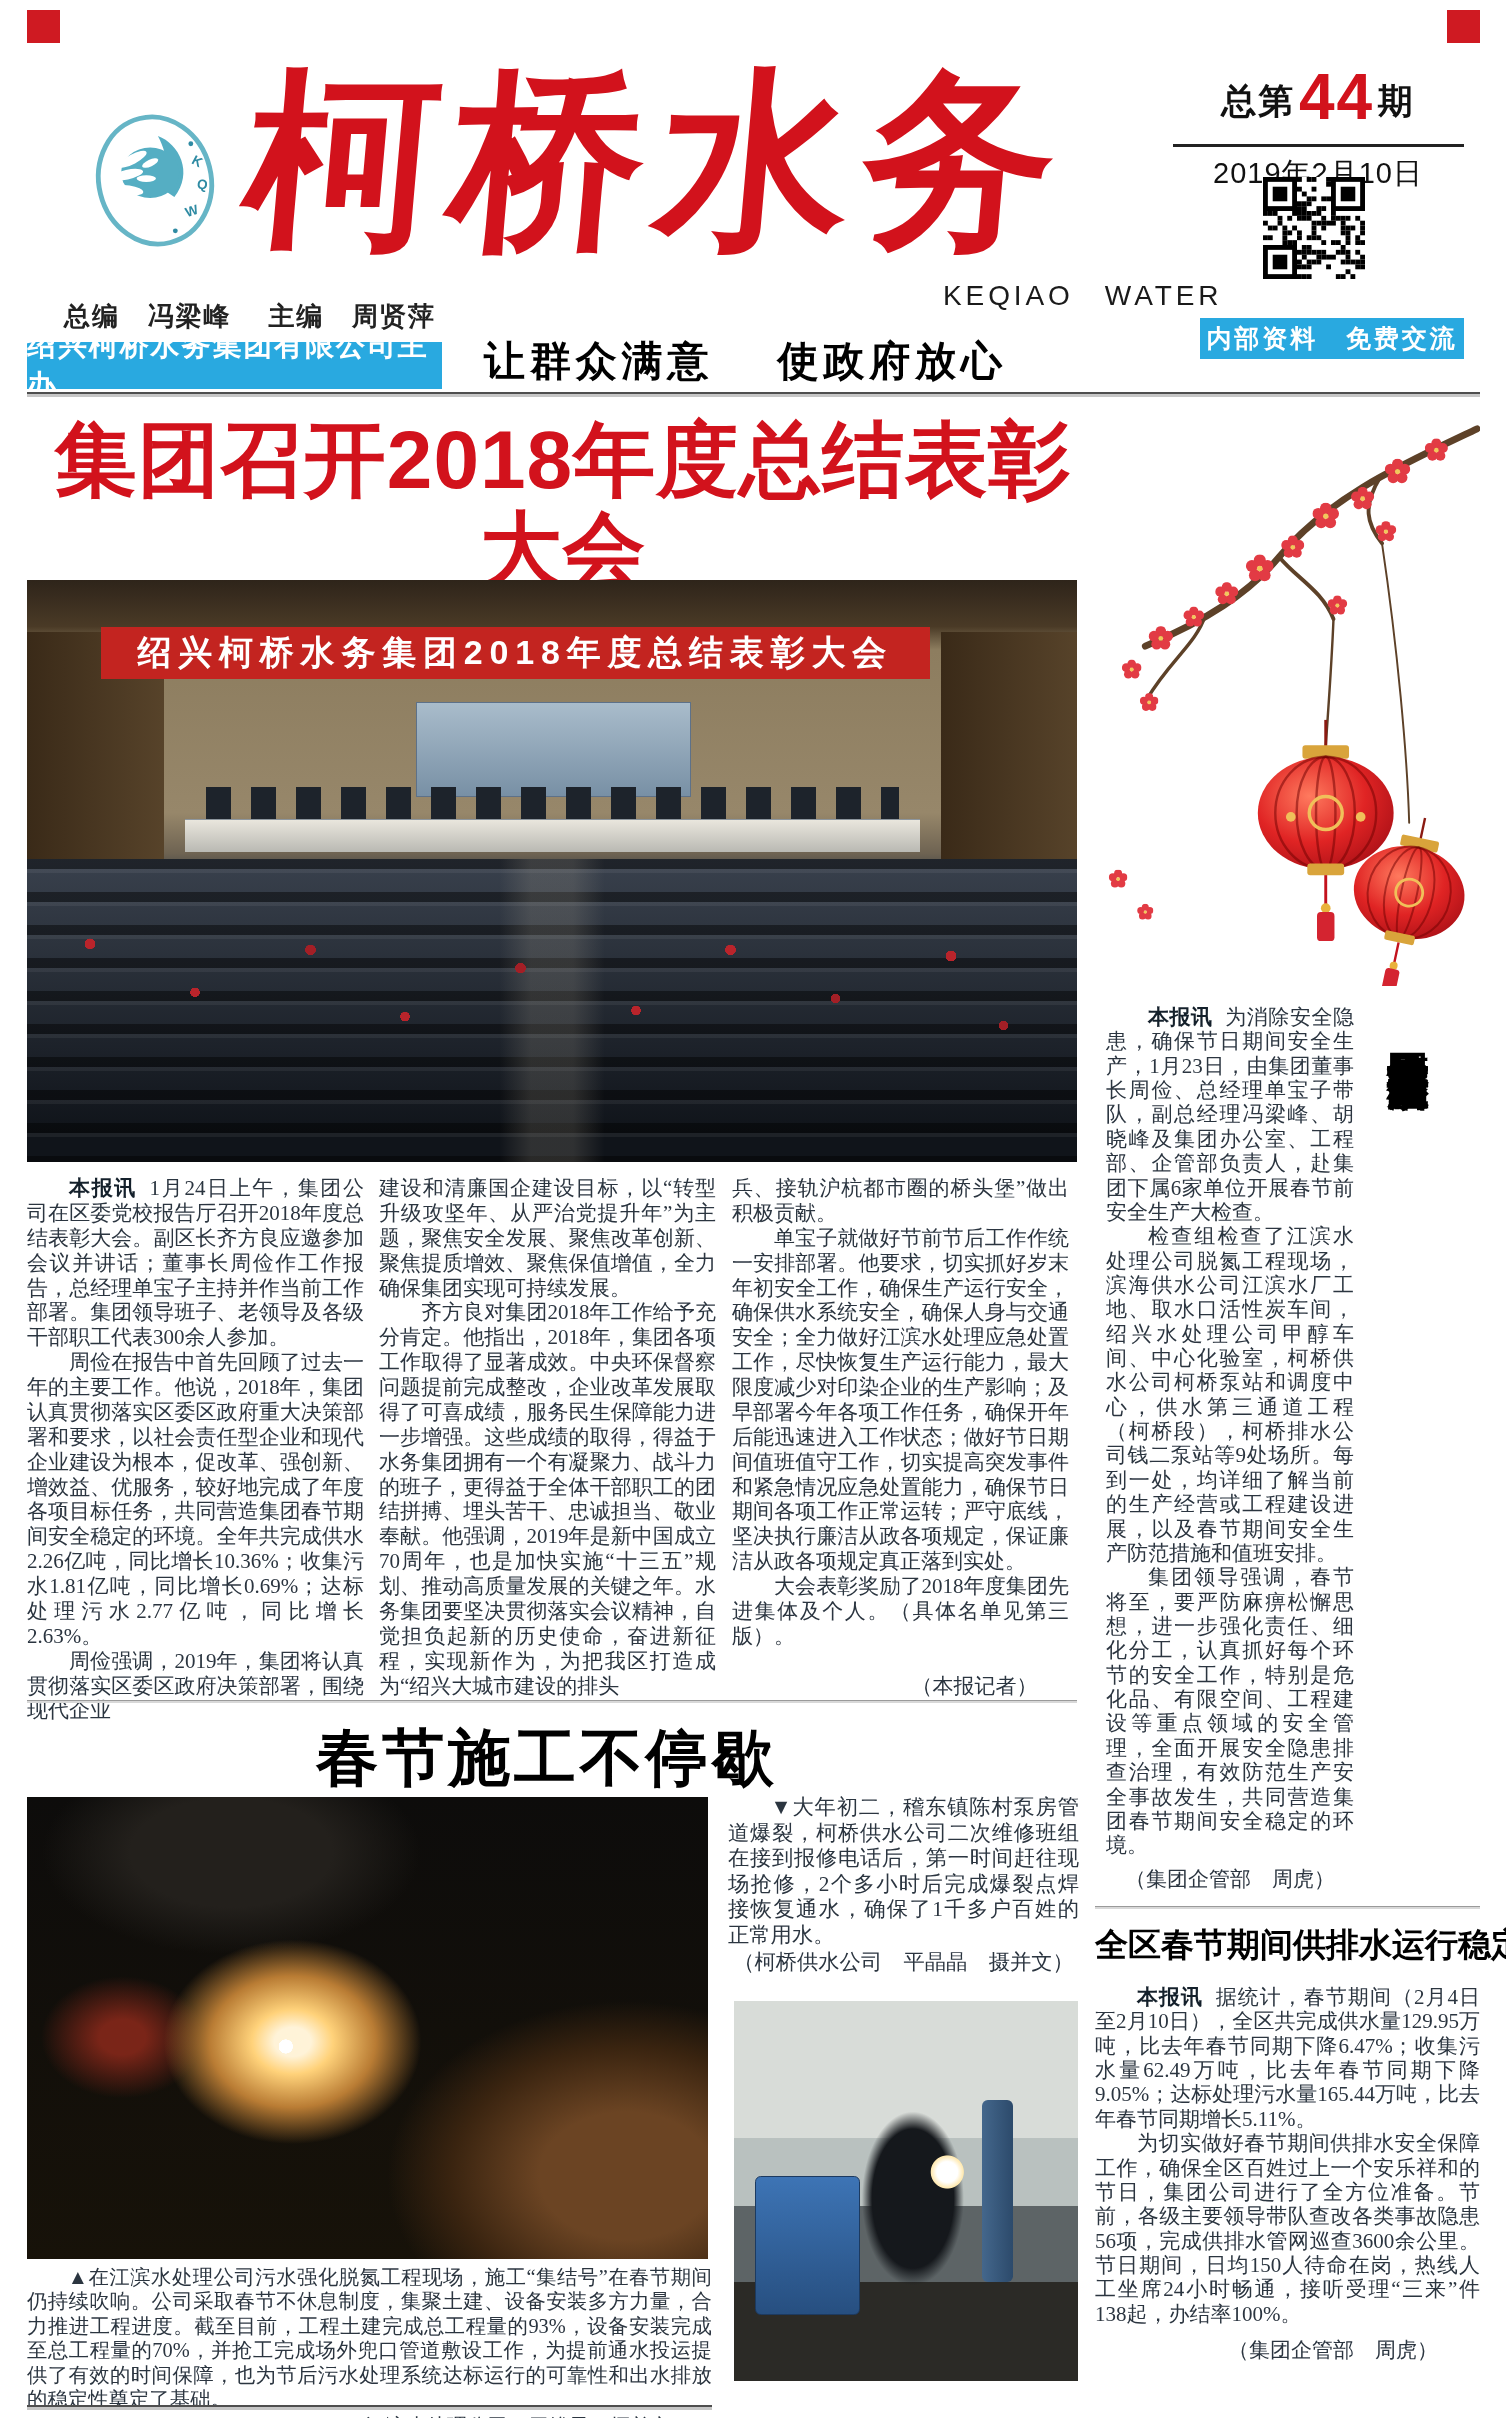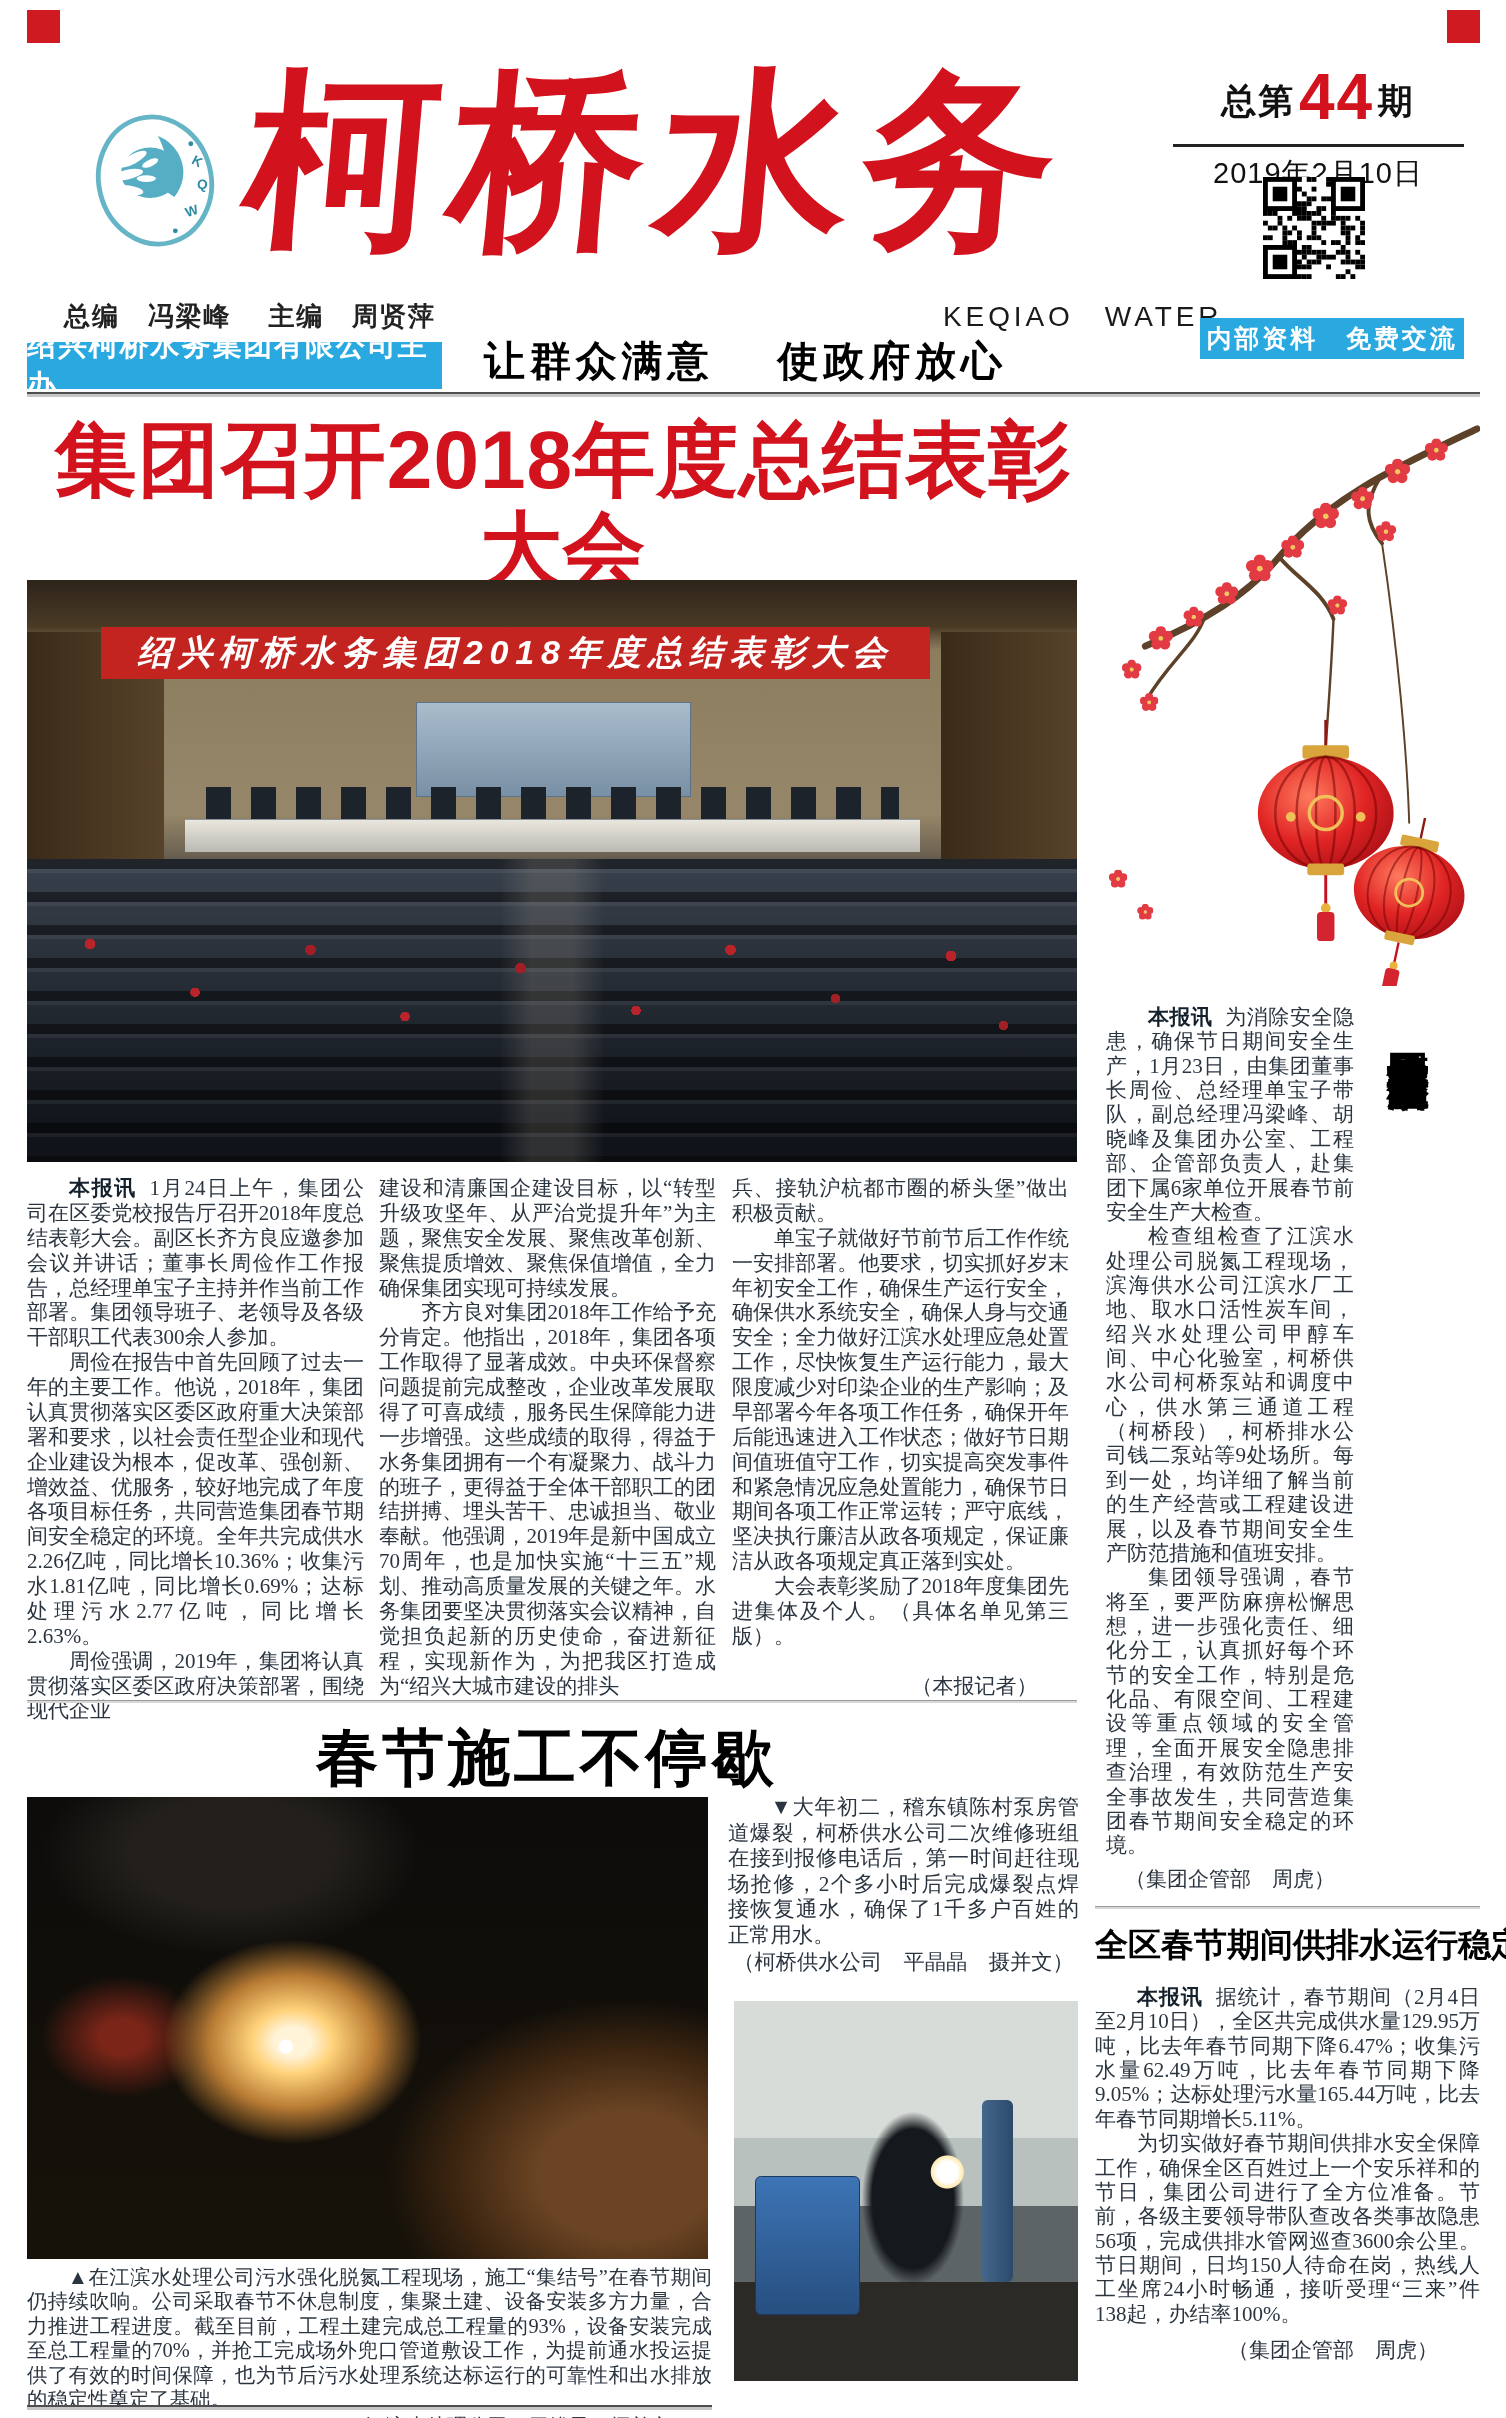--- a/index.html
+++ b/index.html
@@ -13,39 +13,39 @@
 
   
   #masthead{left:231px;top:37px;width:854px;height:252px;display:flex;align-items:center;justify-content:center;
             font-size:192px;font-weight:900;color:#d2121c;letter-spacing:13.6px;transform:skewX(-5deg);line-height:1;}
   #issue-box{left:1153px;top:60px;width:330px;text-align:center;}
   #issue-line{font-size:35px;font-weight:700;color:#111;letter-spacing:1.9px;}
   #issue-line .num{font-size:64px;color:#d2121c;font-weight:700;vertical-align:-5.8px;padding:0 3.9px;}
   #issue-rule{margin:9.7px auto 7.8px auto;width:291px;height:2.9px;background:#222;}
   #issue-date{font-size:29px;color:#111;letter-spacing:1px;}
   #qr{left:1263px;top:177px;width:102px;height:102px;}
-  #masthead-en{left:943px;top:301px;font-size:28px;font-weight:500;color:#1a1a1a;letter-spacing:3.9px;word-spacing:19.4px;}
+  #masthead-en{left:943px;top:280px;font-size:28px;font-weight:500;color:#1a1a1a;letter-spacing:3.9px;word-spacing:19.4px;}
   #editors{left:64px;top:299px;font-size:26px;font-weight:600;color:#222;letter-spacing:1.9px;}
   .cyanbox{background:#29a9e0;color:#fff;display:flex;align-items:center;justify-content:center;font-weight:700;}
   #internal{left:1200px;top:318px;width:264px;height:41px;font-size:25px;letter-spacing:2.9px;}
   #pubbanner{left:27px;top:342px;width:415px;height:47px;font-size:29px;letter-spacing:1.9px;}
   #slogan{left:474px;top:334px;width:543px;display:flex;gap:64px;font-size:41px;font-weight:900;color:#000;letter-spacing:4.9px;justify-content:center;}
   .bigrule{height:4.9px;background:#4e4e4e;}
   .bigrule::after{content:"";display:block;height:2.9px;background:#c6c6c6;margin-top:1.9px;}
   #header-rule{left:27px;top:392px;width:1453px;}
 
   
   #lead-headline{left:39px;top:415px;width:1048px;text-align:center;font-size:82px;font-weight:900;color:#d2121c;
                  letter-spacing:1px;line-height:1.1;}
   #lead-subhead{left:39px;top:526px;width:1048px;text-align:center;font-size:36px;font-weight:700;color:#000;letter-spacing:1px;}
 
   
   #meeting-photo{left:27px;top:580px;width:1050px;height:582px;overflow:hidden;
      background:
-       linear-gradient(180deg,#2e241a 0%,#4a3a26 8%,#8d7d5f 12%,#97876a 40%,#6e6352 47%,#2e353f 52%,#262d37 60%,#161b22 100%); font-style: italic;}
+       linear-gradient(180deg,#2e241a 0%,#4a3a26 8%,#8d7d5f 12%,#97876a 40%,#6e6352 47%,#2e353f 52%,#262d37 60%,#161b22 100%);}
   .mp-wood{top:9%;height:40%;width:13%;background:linear-gradient(90deg,#3a2a18,#57432a);}
   #mp-banner{left:7%;top:8%;width:79%;height:9%;background:#c32420;color:#fff;display:flex;align-items:center;justify-content:center;
              font-size:34px;font-weight:700;letter-spacing:6.8px;font-family:"Liberation Sans",sans-serif;}
   #mp-screen{left:37%;top:21%;width:26%;height:16%;background:linear-gradient(180deg,#a9bccb,#7890a5);border:1.9px solid #5d7189;}
   #mp-stage-people{left:17%;top:35.5%;width:66%;height:6%;
       background:repeating-linear-gradient(90deg,#1d232b 0 25px,rgba(0,0,0,0) 25px 45px);}
   #mp-table{left:15%;top:41%;width:70%;height:5.5%;background:linear-gradient(180deg,#e9e6dd,#b9b9b3);border-top:1.9px solid #8d969e;}
   #mp-crowd{left:0;top:48%;width:100%;height:52%;
      background:
        radial-gradient(circle 8.7px at 6% 28%,#b9242b 60%,rgba(0,0,0,0) 62%),

